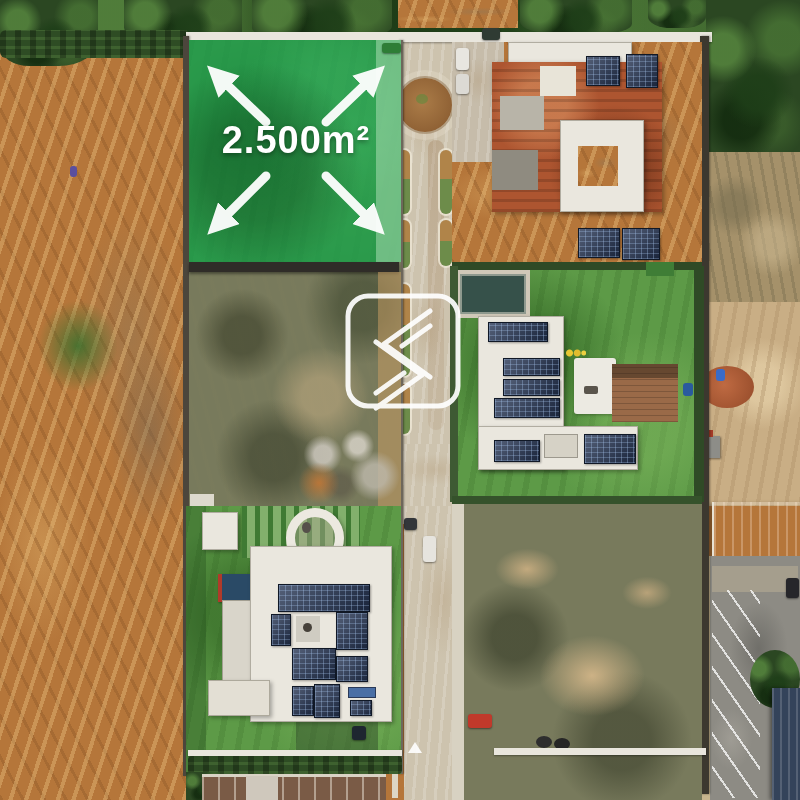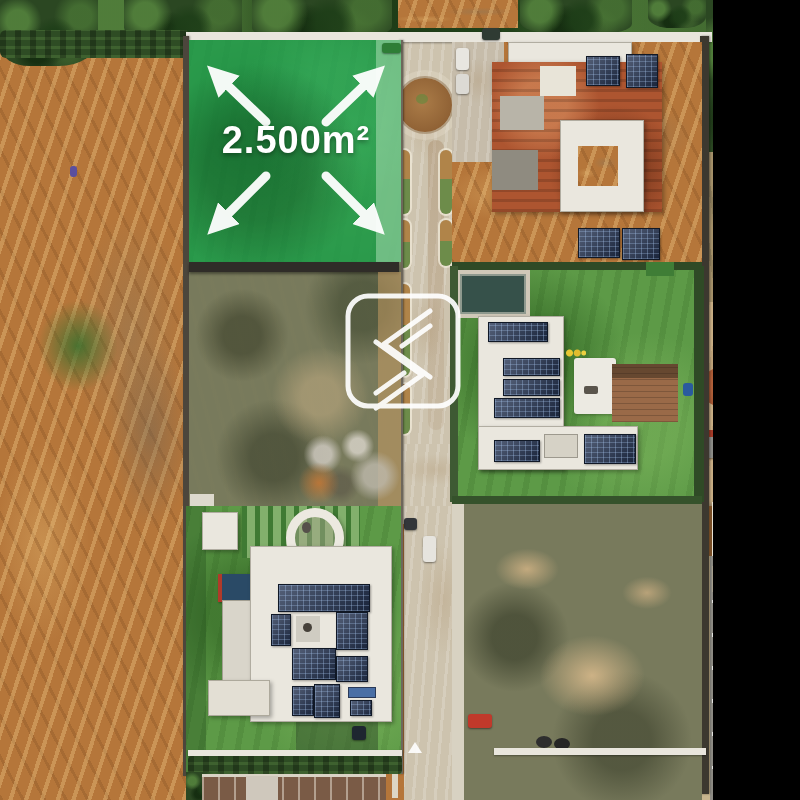--- a/index.html
+++ b/index.html
@@ -1,16 +1,16 @@
 <!DOCTYPE html>
 <html style="--overlay_green: #1e9a4c; --label_white: #ffffff; --dirt_orange: #b5763a; --lawn_green: #5d9a47; --scrub_olive: #787a5c; --road_concrete: #cdc3ae; --asphalt_gray: #8d8b84; --tree_green: #2b4722; --brick_red: #ad5530; --solar_panel_navy: #243352; --white_roof: #eae7de; --tile_roof_red: #b3532e; --navy_roof: #34435a; --sand_tan: #c9ae85;"><head>
 <meta charset="utf-8">
 <style>
   html,body{margin:0;padding:0;background:#000;}
-  .stage{position:relative;width:713px;height:800px;overflow:hidden;
+  .stage{position:relative;width:800px;height:800px;overflow:hidden;
          font-family:"Liberation Sans",sans-serif;background:var(--dirt_orange,#b5763a);}
   .abs{position:absolute;}
 
   
   .dirt-tex{background-color:var(--dirt_orange,#b5763a);background-image:
     repeating-linear-gradient(108deg, rgba(238,198,132,.38) 0 4px, rgba(238,198,132,0) 4px 15px),
     repeating-linear-gradient(62deg, rgba(130,80,35,.30) 0 3px, rgba(130,80,35,0) 3px 19px),
     radial-gradient(ellipse 42% 22% at 68% 42%, rgba(140,120,90,.45), transparent 70%),
     radial-gradient(ellipse 35% 18% at 22% 68%, rgba(214,164,96,.55), transparent 70%);}
   .tree-tex{background-color:var(--tree_green,#2b4722);background-image:

